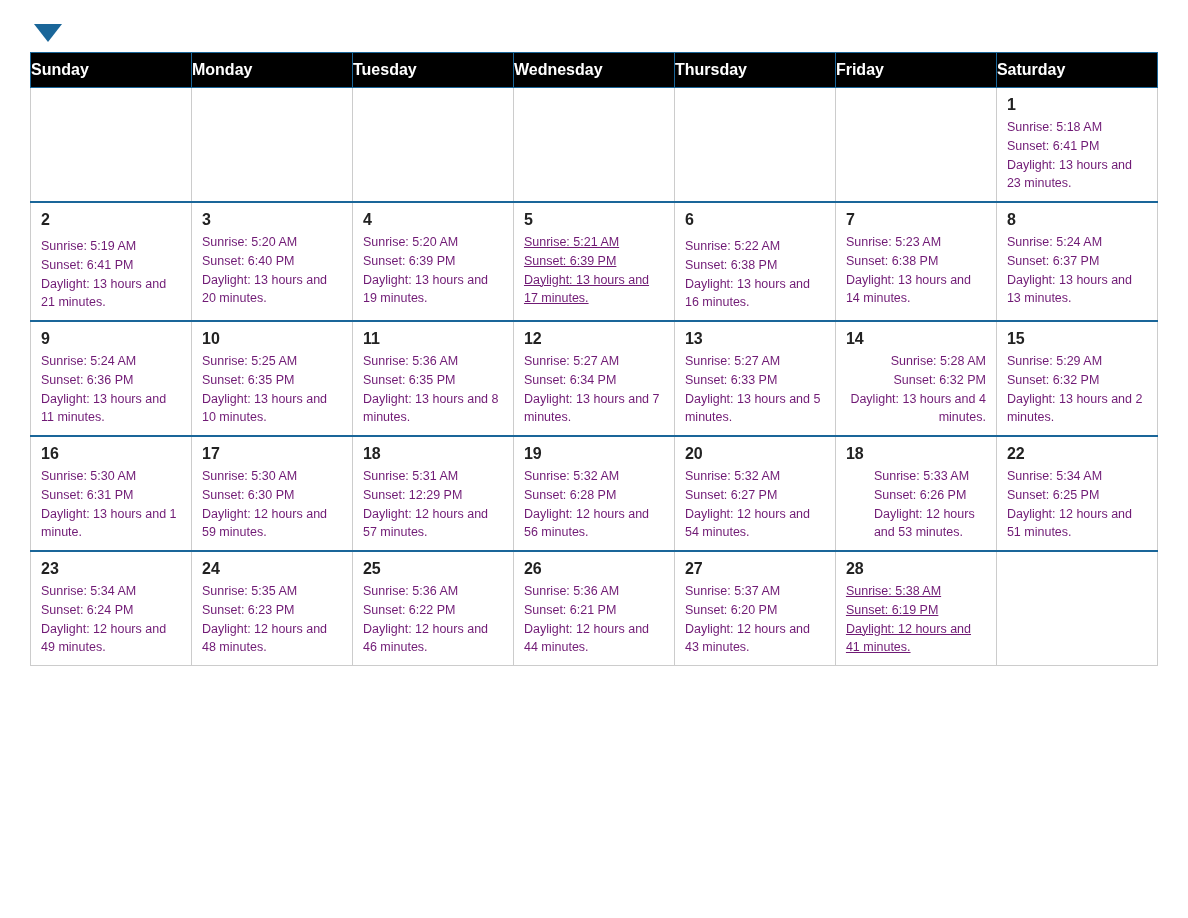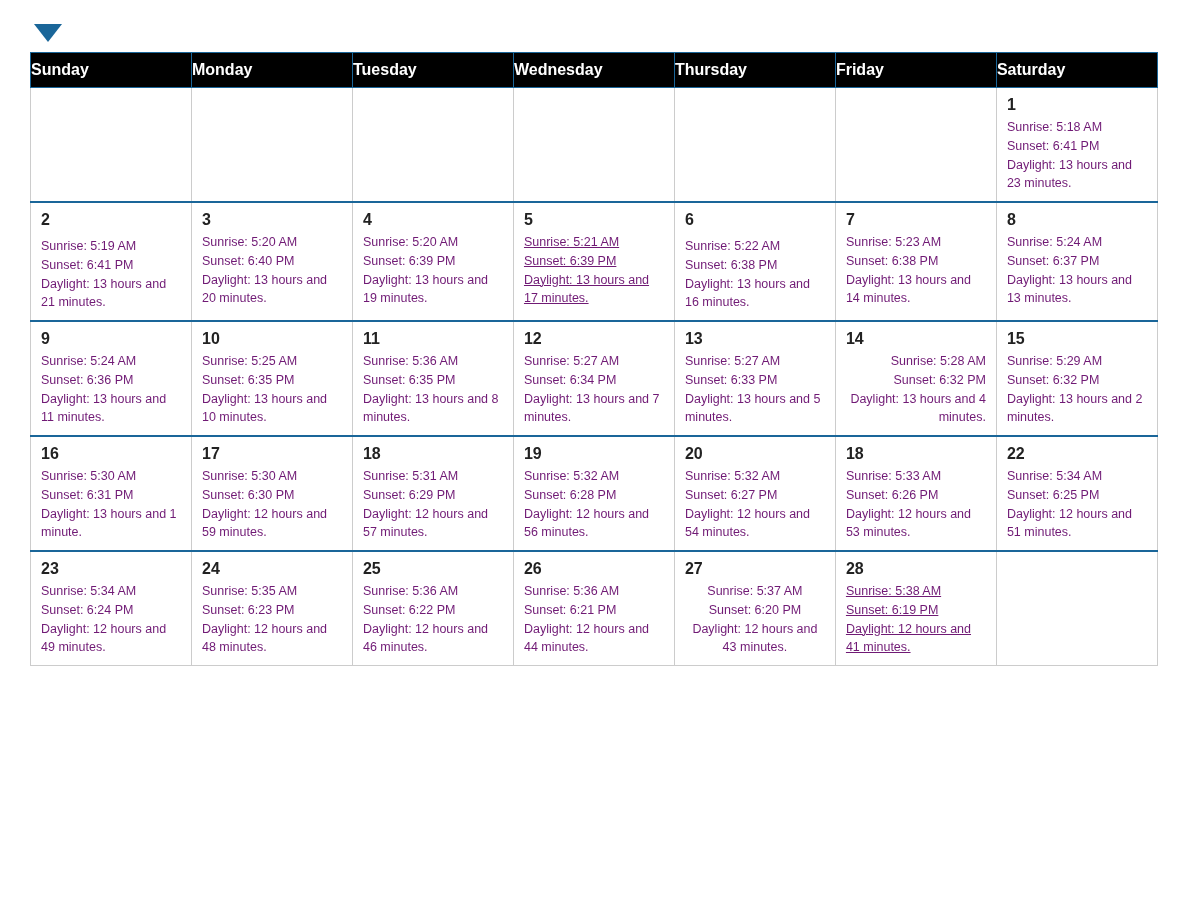--- a/index.html
+++ b/index.html
@@ -241,38 +241,38 @@
         </td>
         <td>
           <div class="day-number">17</div>
           <div class="day-info" style="white-space: pre-line;">Sunrise: 5:30 AM
 Sunset: 6:30 PM
 Daylight: 12 hours and 59 minutes.</div>
         </td>
         <td>
           <div class="day-number">18</div>
           <div class="day-info" style="white-space: pre-line;">Sunrise: 5:31 AM
-Sunset: 6:29 PM
+Sunset: 12:29 PM
 Daylight: 12 hours and 57 minutes.</div>
         </td>
         <td>
           <div class="day-number">19</div>
           <div class="day-info" style="white-space: pre-line;">Sunrise: 5:32 AM
 Sunset: 6:28 PM
 Daylight: 12 hours and 56 minutes.</div>
         </td>
         <td>
           <div class="day-number">20</div>
           <div class="day-info" style="white-space: pre-line;">Sunrise: 5:32 AM
 Sunset: 6:27 PM
 Daylight: 12 hours and 54 minutes.</div>
         </td>
         <td>
           <div class="day-number">18</div>
-          <div class="day-info" style="white-space: pre-line;">Sunrise: 5:33 AM
+          <div class="day-info" style="white-space: pre-line; margin-left: 28px;">Sunrise: 5:33 AM
 Sunset: 6:26 PM
 Daylight: 12 hours and 53 minutes.</div>
         </td>
         <td>
           <div class="day-number">22</div>
           <div class="day-info" style="white-space: pre-line;">Sunrise: 5:34 AM
 Sunset: 6:25 PM
 Daylight: 12 hours and 51 minutes.</div>
         </td>
       </tr>
@@ -296,21 +296,21 @@
 Daylight: 12 hours and 46 minutes.</div>
         </td>
         <td>
           <div class="day-number">26</div>
           <div class="day-info" style="white-space: pre-line;">Sunrise: 5:36 AM
 Sunset: 6:21 PM
 Daylight: 12 hours and 44 minutes.</div>
         </td>
         <td>
           <div class="day-number">27</div>
-          <div class="day-info" style="white-space: pre-line; text-align: center;">Sunrise: 5:37 AM
+          <div class="day-info" style="white-space: pre-line;">Sunrise: 5:37 AM
 Sunset: 6:20 PM
 Daylight: 12 hours and 43 minutes.</div>
         </td>
         <td>
           <div class="day-number">28</div>
           <div class="day-info" style="white-space: pre-line; text-decoration: underline;">Sunrise: 5:38 AM
 Sunset: 6:19 PM
 Daylight: 12 hours and 41 minutes.</div>
         </td>
         <td class="empty"></td>

